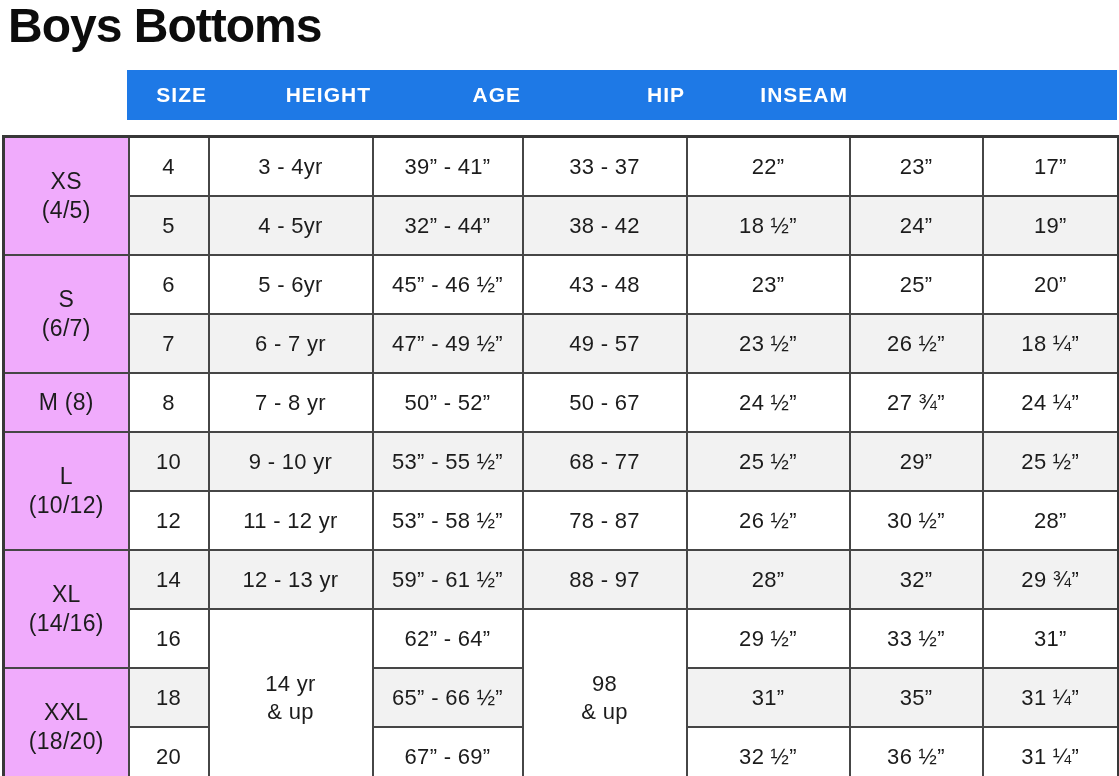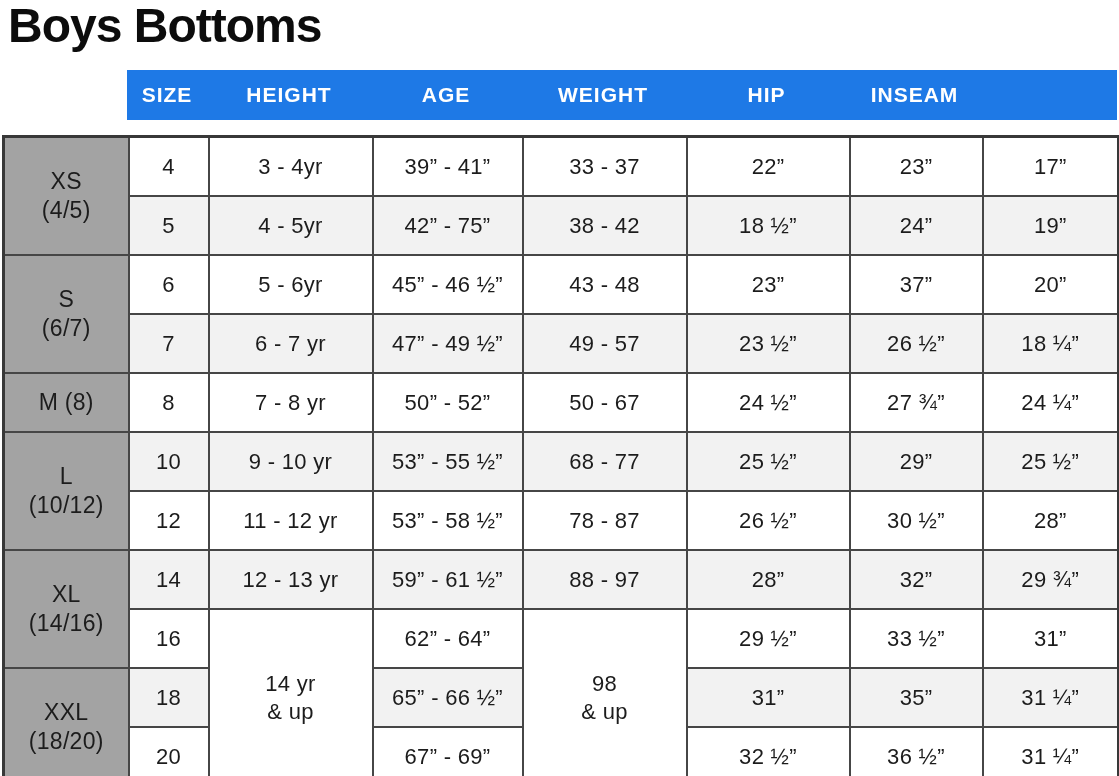--- a/index.html
+++ b/index.html
@@ -21,21 +21,21 @@
   .header-bar{
     margin:18px 0 0 127px;
     width:990px;
     height:50px;
     background:#1e79e6;
     display:grid;
     grid-template-columns:80px 164px 150px 164px 163px 133px 136px;
     align-items:center;
   }
   .header-cell{
-    text-align:center;
+    text-align:right;
     color:#ffffff;
     font-size:21px;
     font-weight:bold;
     letter-spacing:1px;
   }
   table.size-chart{
     margin:15px 0 0 2px;
     width:1115px;
     border-collapse:collapse;
     table-layout:fixed;
@@ -48,32 +48,31 @@
     vertical-align:middle;
     font-size:22px;
     color:#1c1c1c;
     letter-spacing:0.3px;
     background:#ffffff;
     white-space:pre-line;
     line-height:1.25;
   }
   tr.alt td{background:#f2f2f2;}
   table.size-chart td.merged{background:#ffffff;}
-  table.size-chart td.group{font-size:23px;background:#a3a3a3;}
+  table.size-chart td.group{font-size:23px;background:#f0abfc;}
 </style>
 </head>
 <body>
 
 <h1 class="page-title">Boys Bottoms</h1>
 
 <div class="header-bar">
   <div class="header-cell">SIZE</div>
   <div class="header-cell">HEIGHT</div>
   <div class="header-cell">AGE</div>
-  <div class="header-cell">WEIGHT</div>
   <div class="header-cell">HIP</div>
   <div class="header-cell">INSEAM</div>
 </div>
 
 <table class="size-chart">
   <colgroup>
     <col style="width:125px">
       <col style="width:80px">
       <col style="width:164px">
       <col style="width:150px">
@@ -90,35 +89,35 @@
       <td>3 - 4yr</td>
       <td>39” - 41”</td>
       <td>33 - 37</td>
       <td>22”</td>
       <td>23”</td>
       <td>17”</td>
     </tr>
     <tr class="alt">
       <td>5</td>
       <td>4 - 5yr</td>
-      <td>42” - 75”</td>
+      <td>32” - 44”</td>
       <td>38 - 42</td>
       <td>18 ½”</td>
       <td>24”</td>
       <td>19”</td>
     </tr>
     <tr>
       <td class="group" rowspan="2">S
 (6/7)</td>
       <td>6</td>
       <td>5 - 6yr</td>
       <td>45” - 46 ½”</td>
       <td>43 - 48</td>
       <td>23”</td>
-      <td>37”</td>
+      <td>25”</td>
       <td>20”</td>
     </tr>
     <tr class="alt">
       <td>7</td>
       <td>6 - 7 yr</td>
       <td>47” - 49 ½”</td>
       <td>49 - 57</td>
       <td>23 ½”</td>
       <td>26 ½”</td>
       <td>18 ¼”</td>

